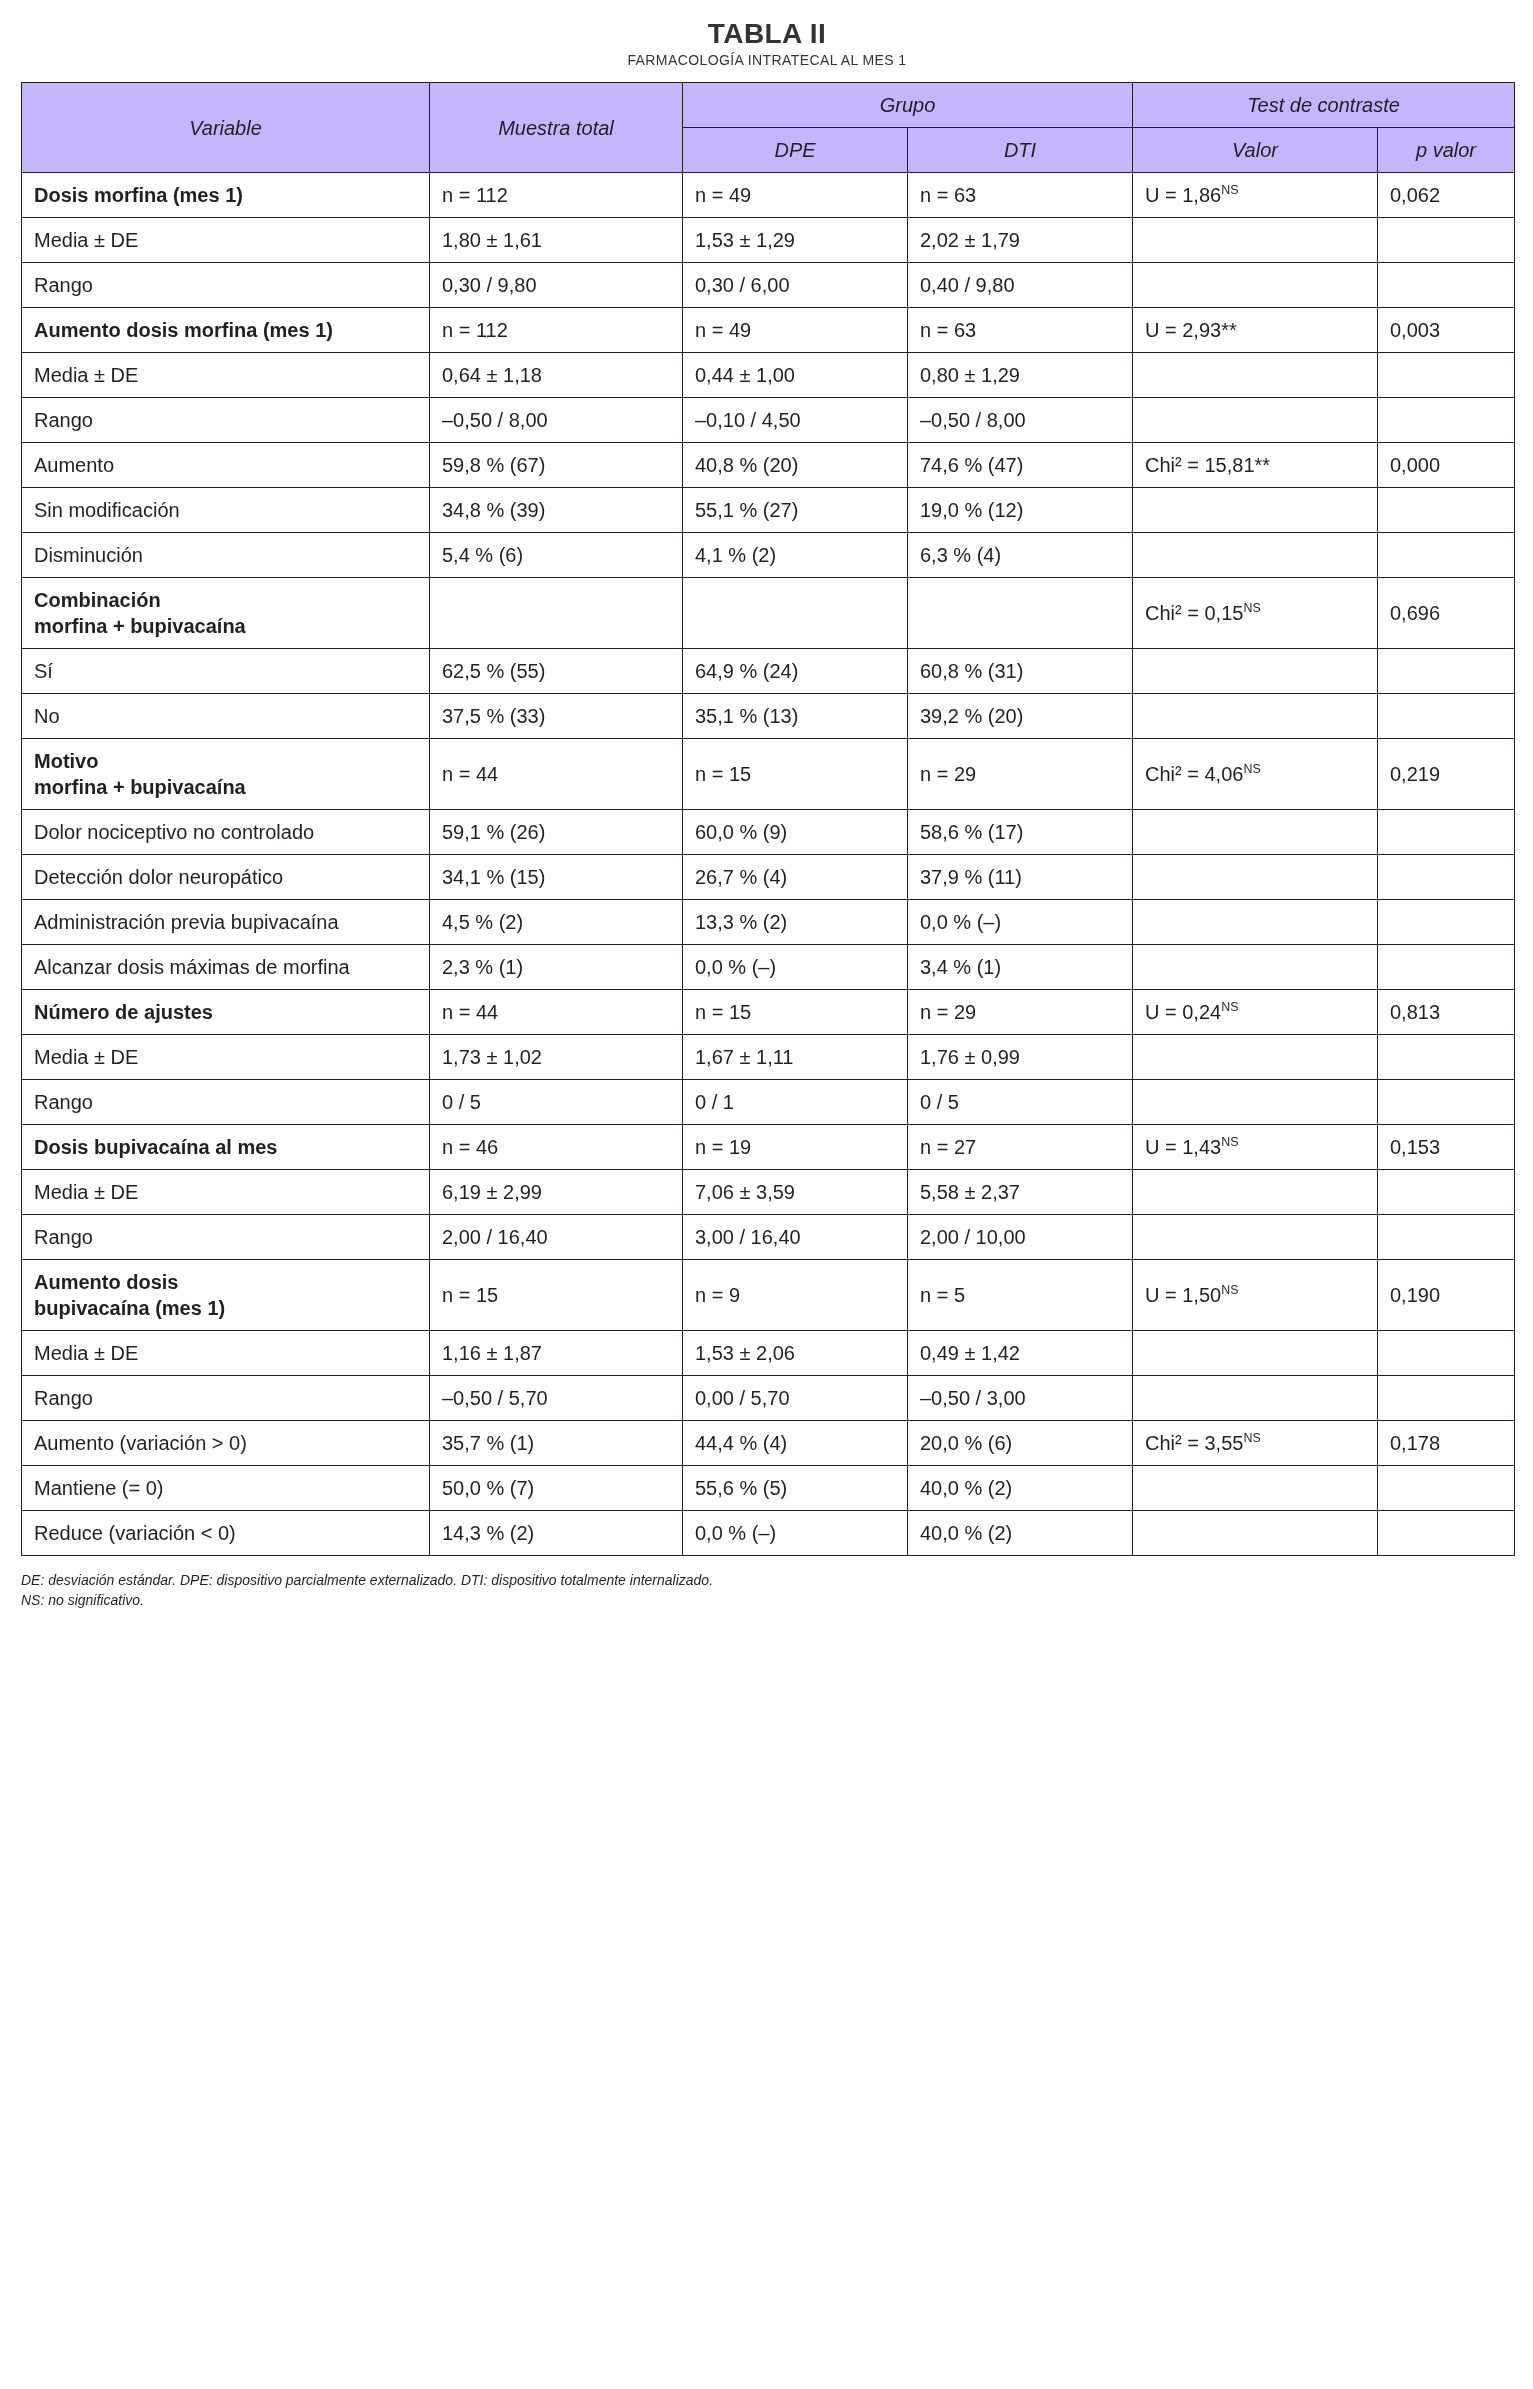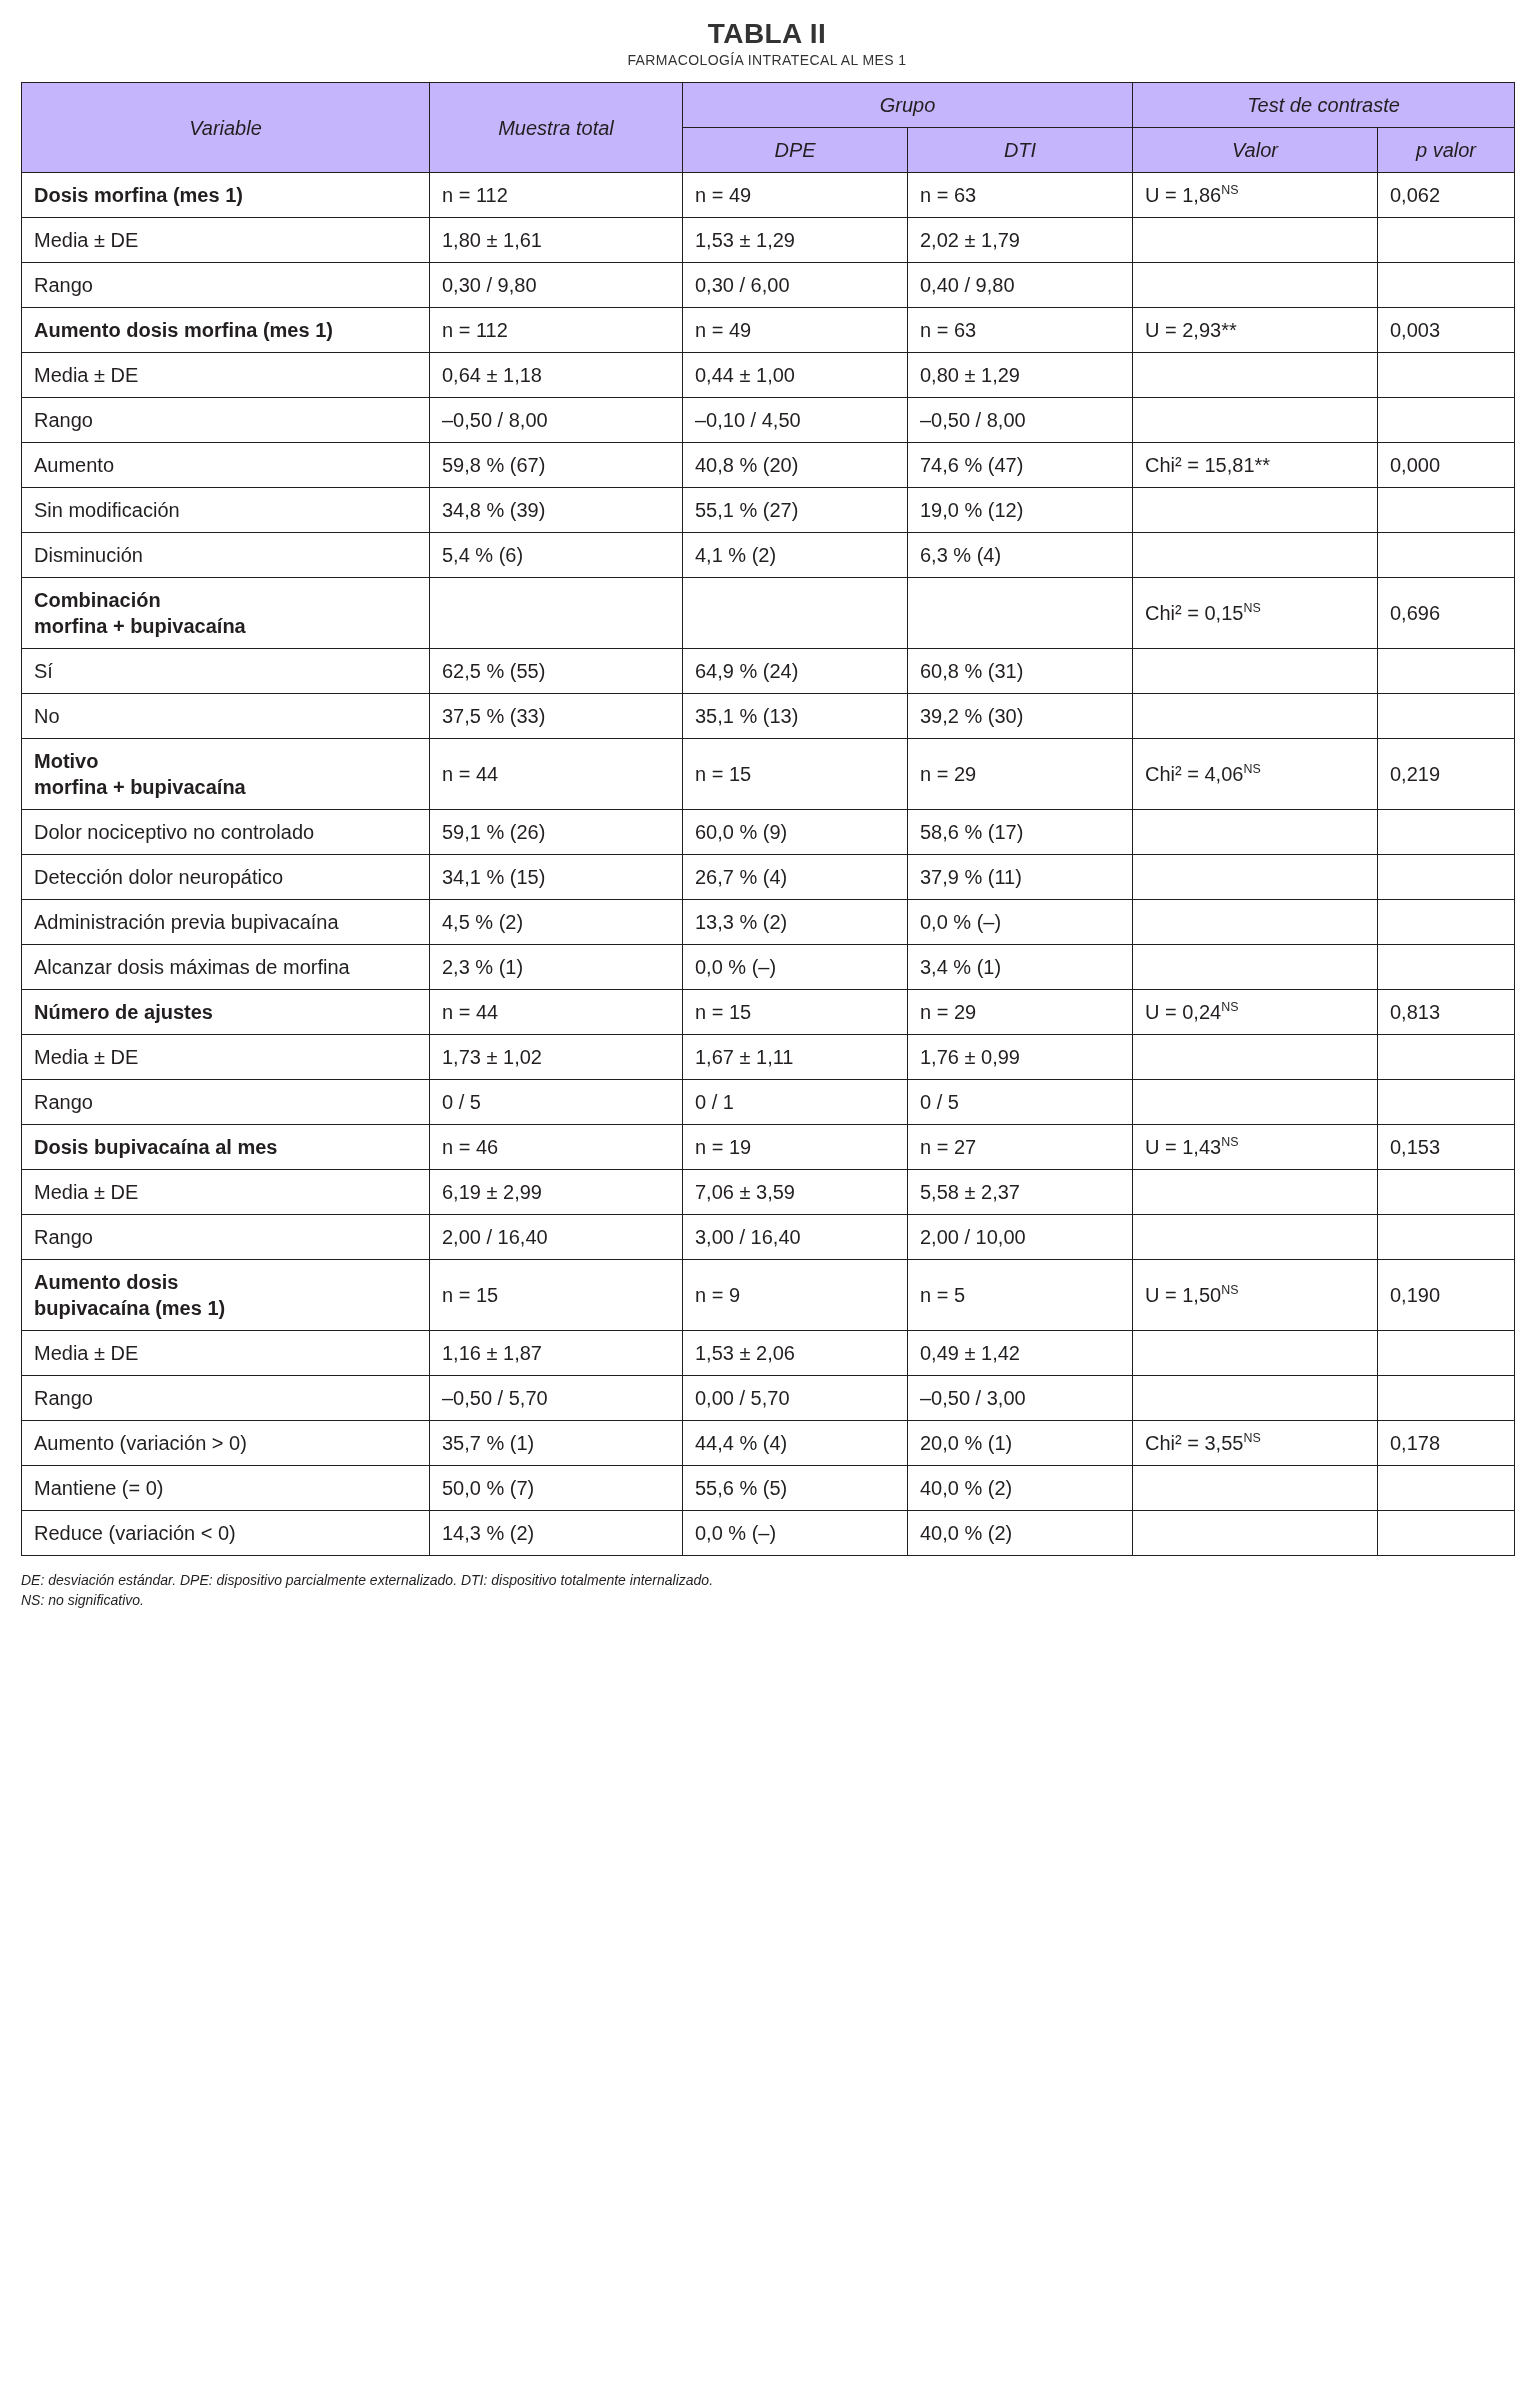--- a/index.html
+++ b/index.html
@@ -205,21 +205,21 @@
           <td>62,5 % (55)</td>
           <td>64,9 % (24)</td>
           <td>60,8 % (31)</td>
           <td class="wrap"></td>
           <td></td>
         </tr>
         <tr>
           <td class="lbl">No</td>
           <td>37,5 % (33)</td>
           <td>35,1 % (13)</td>
-          <td>39,2 % (30)</td>
+          <td>39,2 % (20)</td>
           <td class="wrap"></td>
           <td></td>
         </tr>
         <tr>
           <td class="lbl bold wrap">Motivo<br>morfina + bupivacaína</td>
           <td>n = 44</td>
           <td>n = 15</td>
           <td>n = 29</td>
           <td class="wrap">Chi² = 4,06<span class="sup">NS</span></td>
           <td>0,219</td>
@@ -325,21 +325,21 @@
           <td>–0,50 / 5,70</td>
           <td>0,00 / 5,70</td>
           <td>–0,50 / 3,00</td>
           <td class="wrap"></td>
           <td></td>
         </tr>
         <tr>
           <td class="lbl">Aumento (variación &gt; 0)</td>
           <td>35,7 % (1)</td>
           <td>44,4 % (4)</td>
-          <td>20,0 % (1)</td>
+          <td>20,0 % (6)</td>
           <td class="wrap">Chi² = 3,55<span class="sup">NS</span></td>
           <td>0,178</td>
         </tr>
         <tr>
           <td class="lbl">Mantiene (= 0)</td>
           <td>50,0 % (7)</td>
           <td>55,6 % (5)</td>
           <td>40,0 % (2)</td>
           <td class="wrap"></td>
           <td></td>

